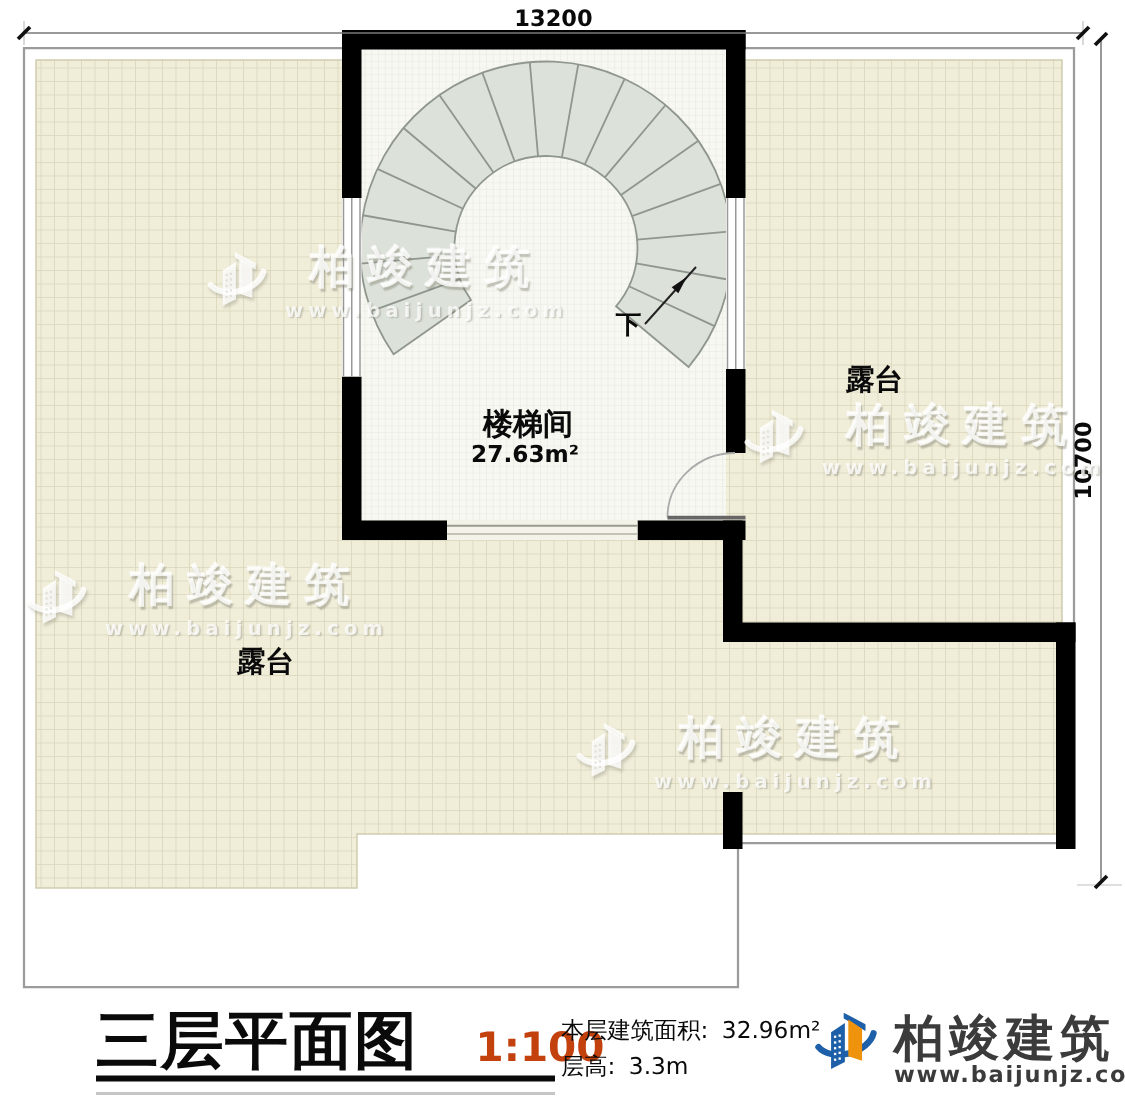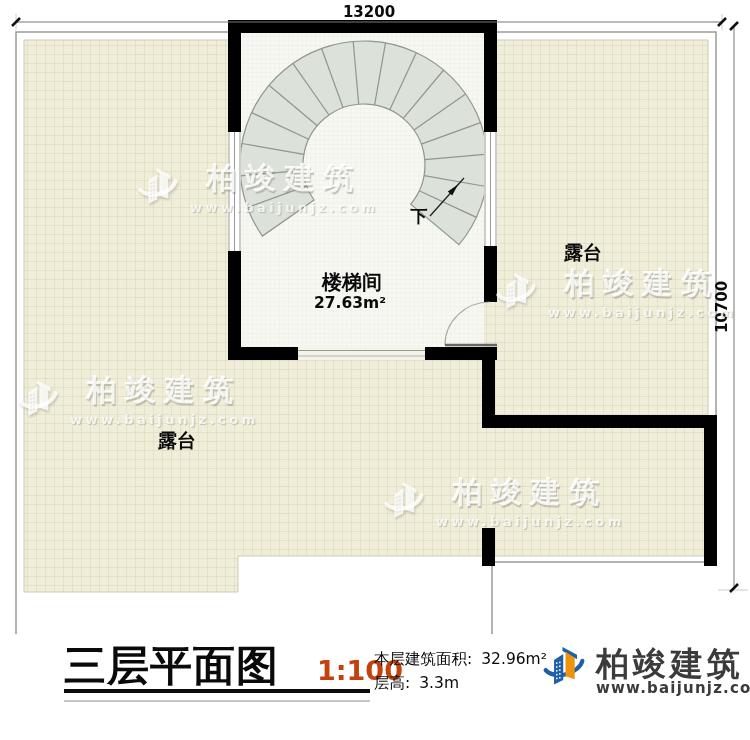--- a/index.html
+++ b/index.html
@@ -19,21 +19,21 @@
   .watermark .wm-site{font-size:13px;font-weight:bold;letter-spacing:3.5px;margin-top:1px;white-space:nowrap;
       text-shadow:1px 1px 1px rgba(128,128,110,0.4);}
   .watermark svg{filter:drop-shadow(1px 2px 1px rgba(128,128,110,0.4));
       --c1:rgba(255,255,255,0.82);--c2:rgba(255,255,255,0.82);--cw:rgba(210,210,195,0.6);}
   .wm1{left:136px;top:158px;}
   .wm2{left:494px;top:263px;}
   .wm3{left:16px;top:370px;}
   .wm4{left:382px;top:472px;}
 
   
-  .titleblock{position:absolute;left:0;top:634px;width:750px;height:78px;background:#fff;z-index:10;}
+  .titleblock{position:absolute;left:0;top:662px;width:750px;height:78px;background:#fff;z-index:10;}
   .tb-title{position:absolute;left:64px;top:4px;font-size:42px;font-weight:bold;letter-spacing:1px;color:#0a0a0a;white-space:nowrap;}
   .tb-scale{position:absolute;left:317px;top:21px;font-size:27px;font-weight:700;color:#c2410c;white-space:nowrap;}
   .tb-rule1{position:absolute;left:64px;top:55px;width:306px;height:4px;background:#0a0a0a;}
   .tb-rule2{position:absolute;left:64px;top:66px;width:306px;height:2px;background:#c6c6c6;}
   .tb-info{position:absolute;left:374px;top:13px;font-size:15.5px;color:#0a0a0a;}
   .tb-info .row{display:flex;gap:9px;white-space:nowrap;line-height:24px;}
   .logo-icon{position:absolute;left:541px;top:7px;--c1:#1d5fa8;--c2:#f0930c;--cw:#ffffff;}
   .lg-brand{position:absolute;left:596px;top:8px;font-size:33px;font-weight:bold;letter-spacing:4px;color:#3b3b3b;white-space:nowrap;}
   .lg-site{position:absolute;left:596px;top:45px;font-size:15px;font-weight:bold;letter-spacing:1.2px;color:#3b3b3b;white-space:nowrap;}
 

